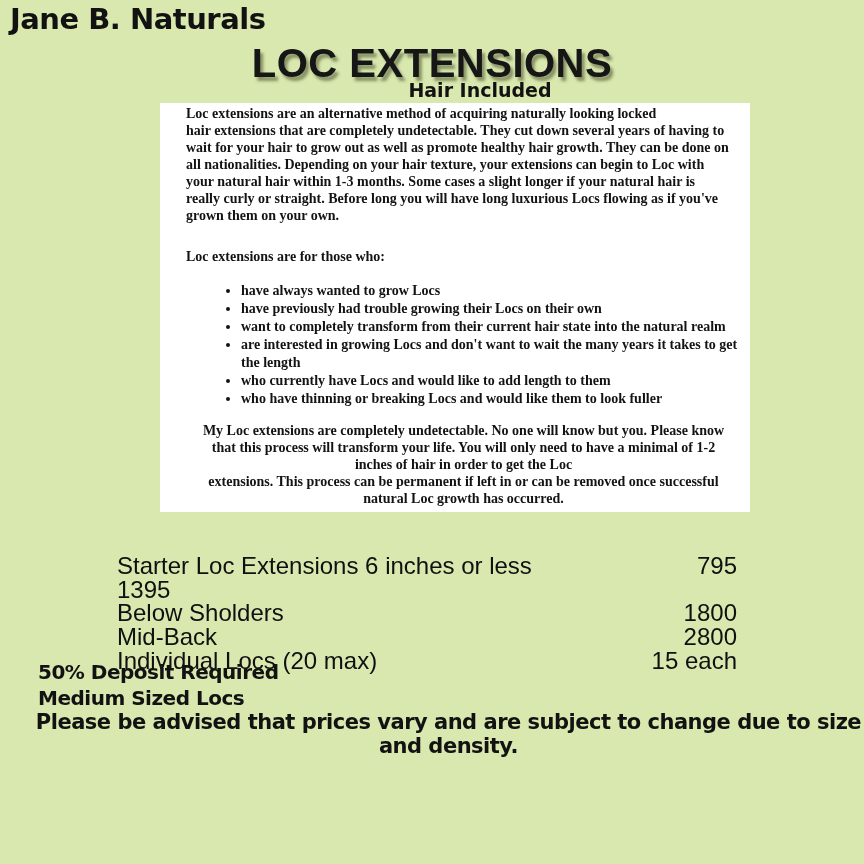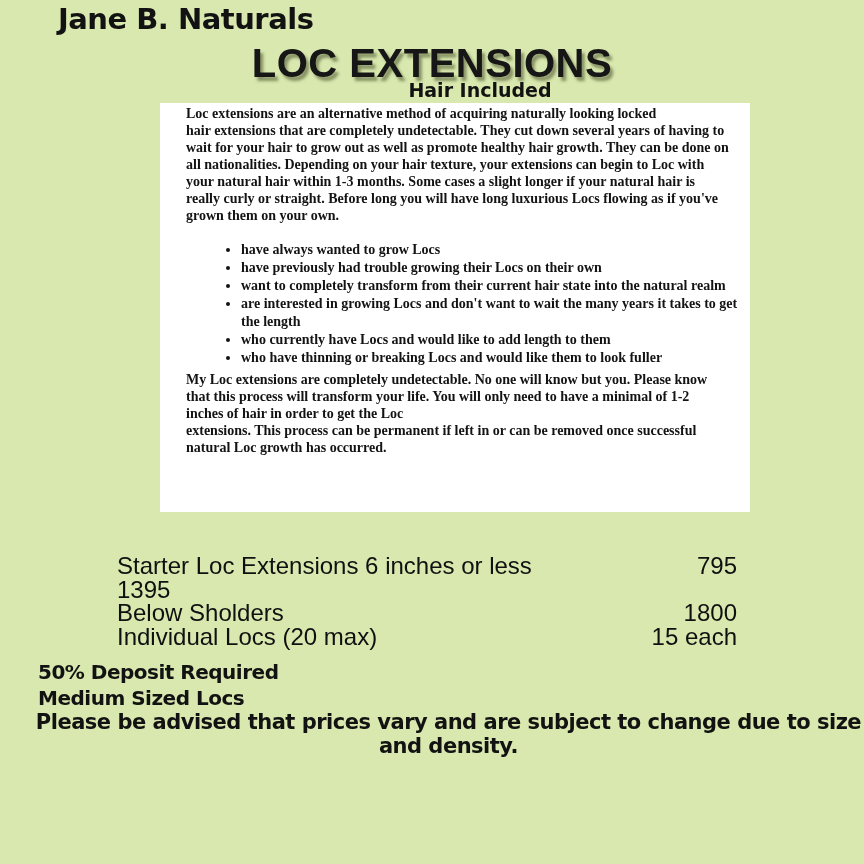--- a/index.html
+++ b/index.html
@@ -17,21 +17,20 @@
   }
   .brand {
     position: absolute;
     left: 10px;
     top: 2px;
     font-family: "DejaVu Sans", sans-serif;
     font-weight: bold;
     font-size: 29px;
     letter-spacing: -0.5px;
     color: #121212;
-    margin-left: 48px;
   }
   .title {
     position: absolute;
     left: 0;
     top: 41px;
     width: 100%;
     text-align: center;
     font-family: "Liberation Sans", sans-serif;
     font-weight: bold;
     font-size: 40px;
@@ -75,21 +74,22 @@
   }
   .white-box ul {
     margin: 17px 0 0 0;
     padding-left: 55px;
   }
   .white-box li {
     margin: 0;
     line-height: 18px;
   }
   .white-box .closing {
-    margin-top: 4px;
+    margin-top: 14px;
+    text-align: center;
   }
   .price-list {
     position: absolute;
     left: 117px;
     top: 514px;
     width: 620px;
     font-family: "Liberation Sans", sans-serif;
     font-size: 24px;
     color: #101010;
     margin-top: 40px;
@@ -124,20 +124,21 @@
 <div class="subtitle">Hair Included</div>
 
 <div class="white-box">
   <p>Loc extensions are an alternative method of acquiring naturally looking locked
 hair extensions that are completely undetectable. They cut down several years of having to
 wait for your hair to grow out as well as promote healthy hair growth. They can be done on
 all nationalities. Depending on your hair texture, your extensions can begin to Loc with
 your natural hair within 1-3 months. Some cases a slight longer if your natural hair is
 really curly or straight. Before long you will have long luxurious Locs flowing as if you've
 grown them on your own.</p>
+  <p class="audience-heading">Loc extensions are for those who:</p>
   <ul>
     <li>have always wanted to grow Locs</li>
     <li>have previously had trouble growing their Locs on their own</li>
     <li>want to completely transform from their current hair state into the natural realm</li>
     <li>are interested in growing Locs and don't want to wait the many years it takes to get the length</li>
     <li>who currently have Locs and would like to add length to them</li>
     <li>who have thinning or breaking Locs and would like them to look fuller</li>
   </ul>
   <p class="closing">My Loc extensions are completely undetectable. No one will know but you. Please know
 that this process will transform your life. You will only need to have a minimal of 1-2
@@ -152,20 +153,24 @@
     <span class="price">795</span>
   </div>
   <div class="price-row">
     <span class="price">1395</span>
   </div>
   <div class="price-row">
     <span class="label">Below Sholders</span>
     <span class="price">1800</span>
   </div>
   <div class="price-row">
+    <span class="label">Mid-Back</span>
+    <span class="price">2800</span>
+  </div>
+  <div class="price-row">
     <span class="label">Individual Locs (20 max)</span>
     <span class="price">15 each</span>
   </div>
 </div>
 
 <div class="footer-note deposit-note">50% Deposit Required</div>
 <div class="footer-note size-note">Medium Sized Locs</div>
 <div class="footer-note disclaimer">Please be advised that prices vary and are subject to change due to size and density.</div>
 
 </body></html>

